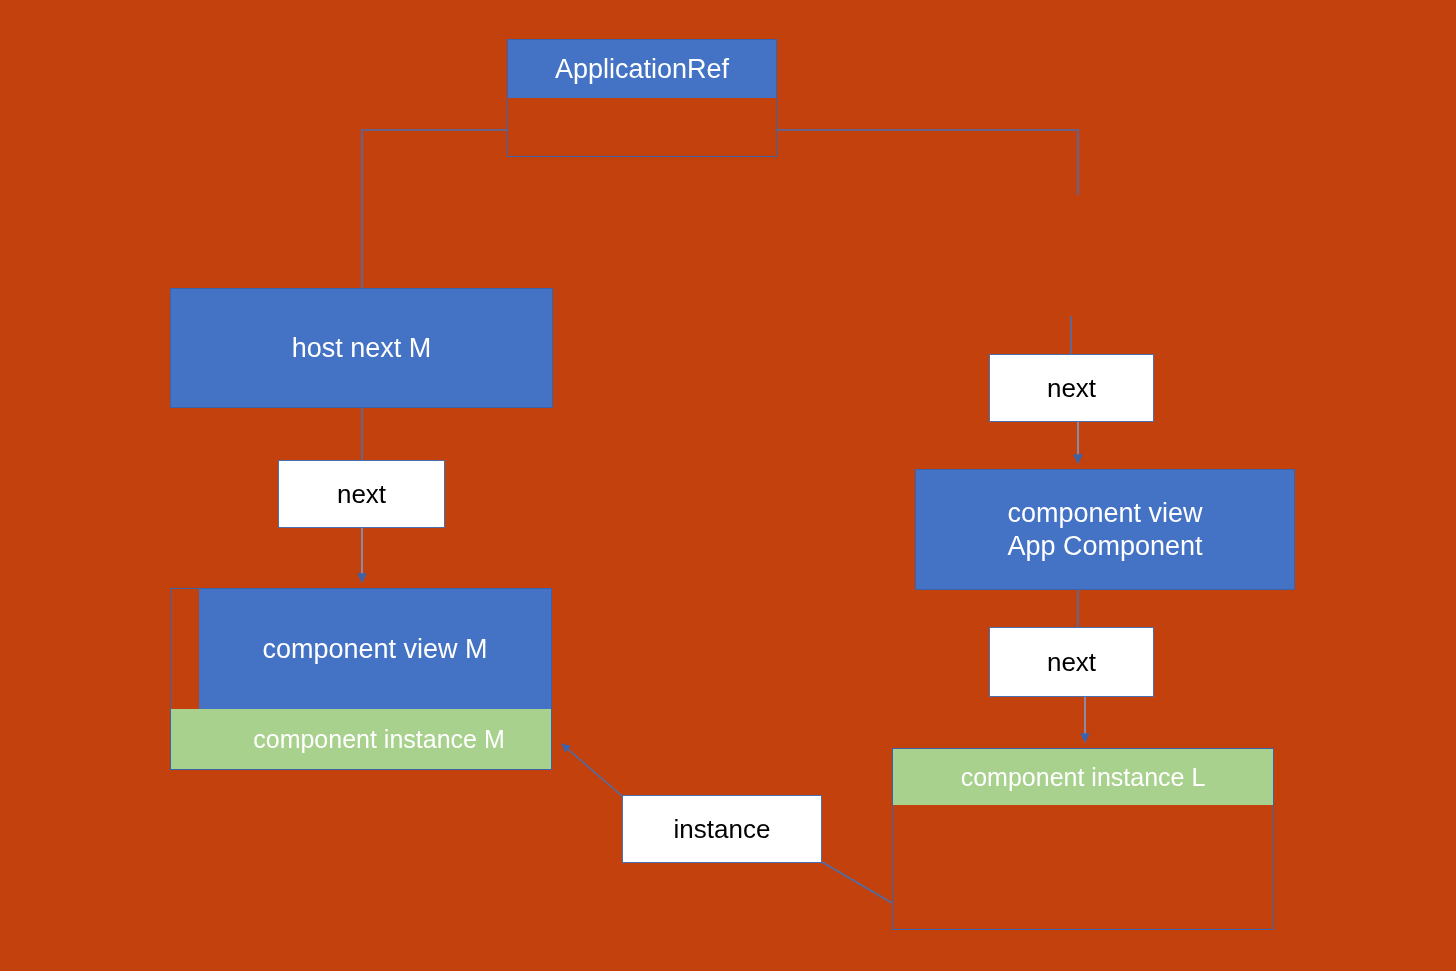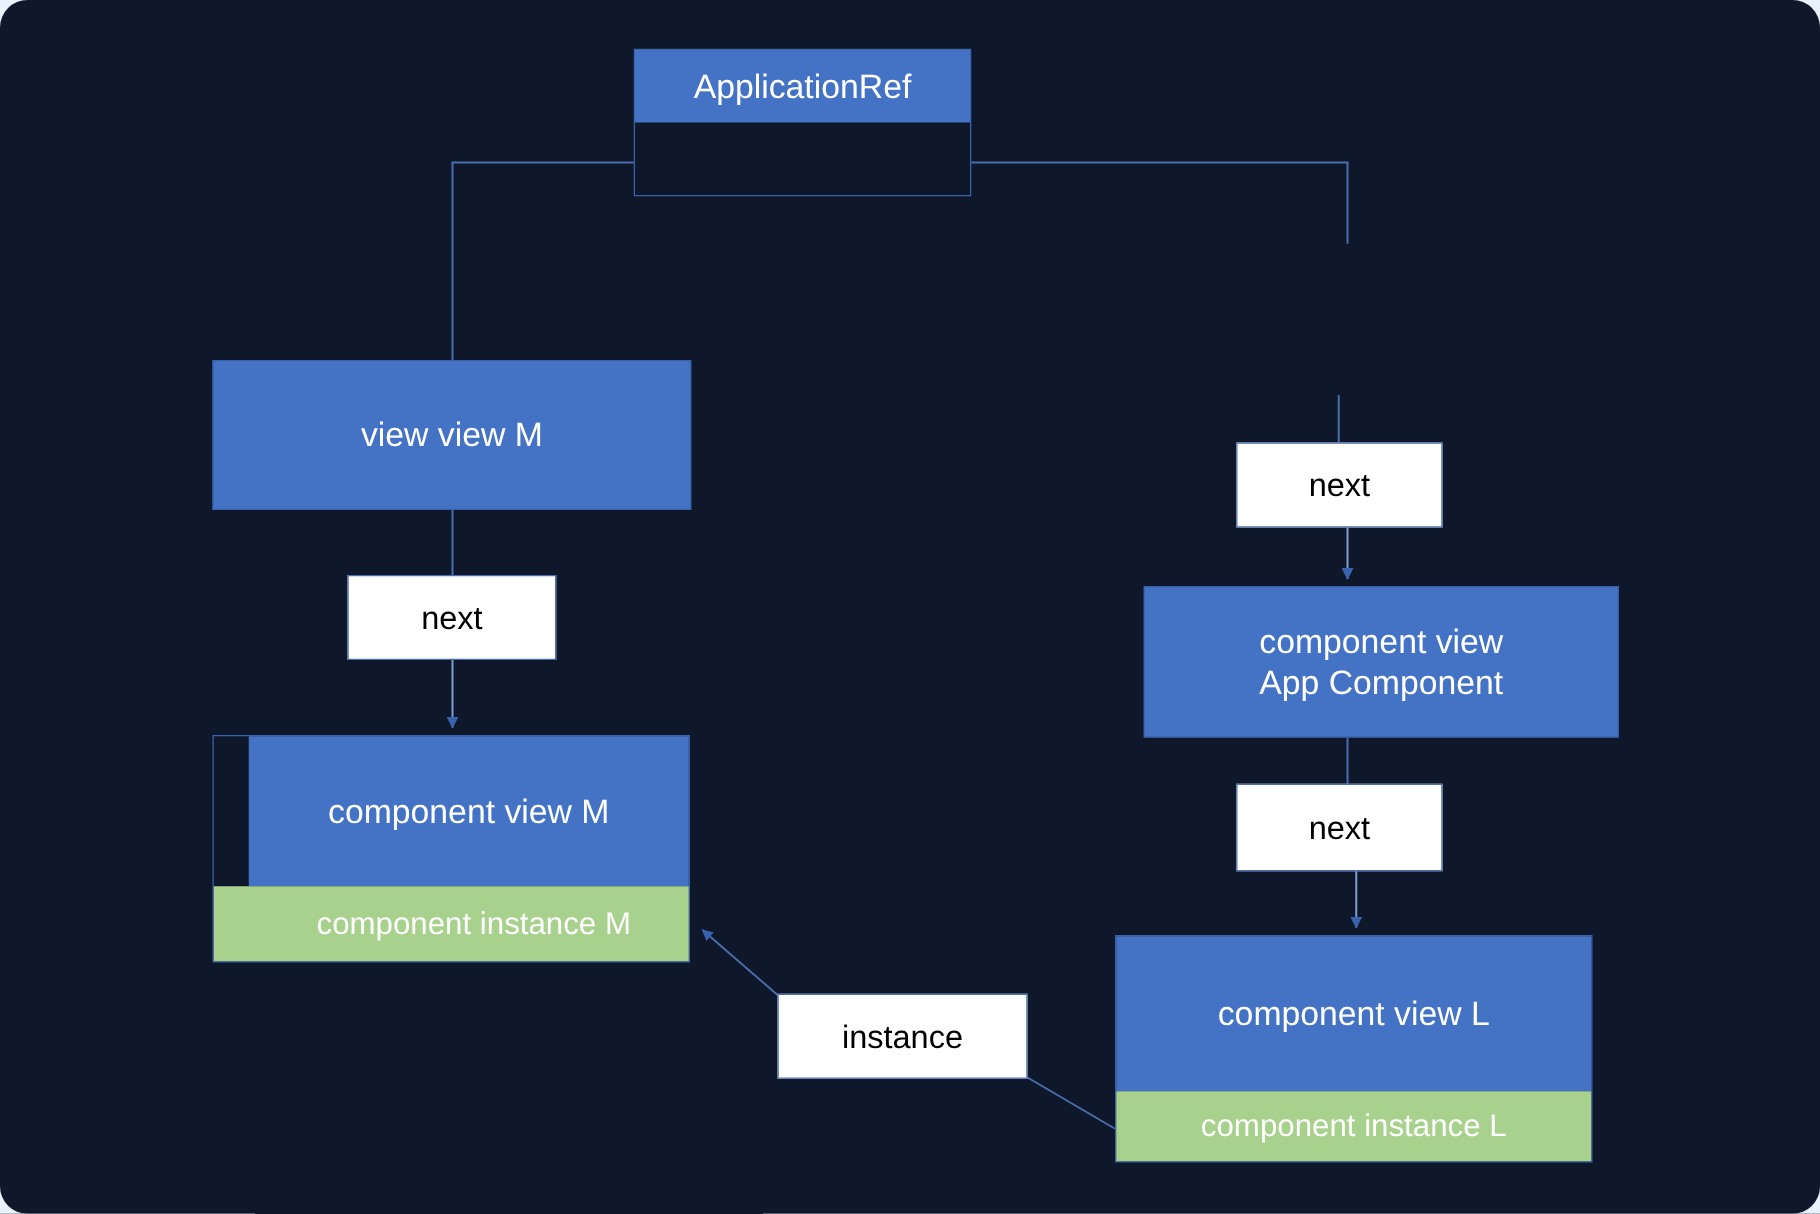--- a/index.html
+++ b/index.html
@@ -11,22 +11,21 @@
     width: 1456px;
     height: 971px;
     background: #e8f2fc;
     font-family: "Liberation Sans", sans-serif;
     overflow: hidden;
   }
   #diagram {
     position: relative;
     width: 1456px;
     height: 971px;
-    background: #0f172a;
-    border-radius: 22px;
+    background: #c2410c;
   }
   #edges {
     position: absolute;
     left: 0;
     top: 0;
     width: 1456px;
     height: 971px;
     pointer-events: none;
   }
   .node {
@@ -143,32 +142,31 @@
     <g>
       <line x1="622" y1="796" x2="562" y2="744" stroke="#4a6fae" stroke-width="1.5" marker-end="url(#arrowhead)"></line>
     </g>
   </svg>
 
   <div class="node" id="node-application-ref">
     <div class="seg seg-blue">ApplicationRef</div>
   </div>
 
 
-  <div class="node seg seg-blue" id="node-host-view-m">view view M</div>
+  <div class="node seg seg-blue" id="node-host-view-m">host next M</div>
 
   <div class="node seg seg-blue" id="node-component-view-app">component view
 App Component</div>
 
   <div class="node" id="node-component-view-m">
     <div class="seg seg-blue">component view M</div>
     <div class="seg seg-green">component instance M</div>
   </div>
 
   <div class="node" id="node-component-view-l">
-    <div class="seg seg-blue">component view L</div>
     <div class="seg seg-green">component instance L</div>
   </div>
 
   <div class="label-box" id="label-next-left">next</div>
 
   <div class="label-box" id="label-next-right1">next</div>
 
   <div class="label-box" id="label-next-right2">next</div>
 
   <div class="label-box" id="label-reference">instance</div>

